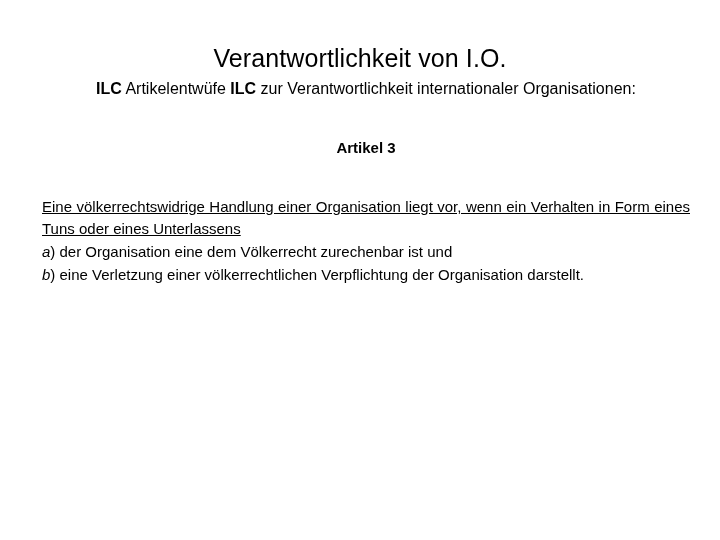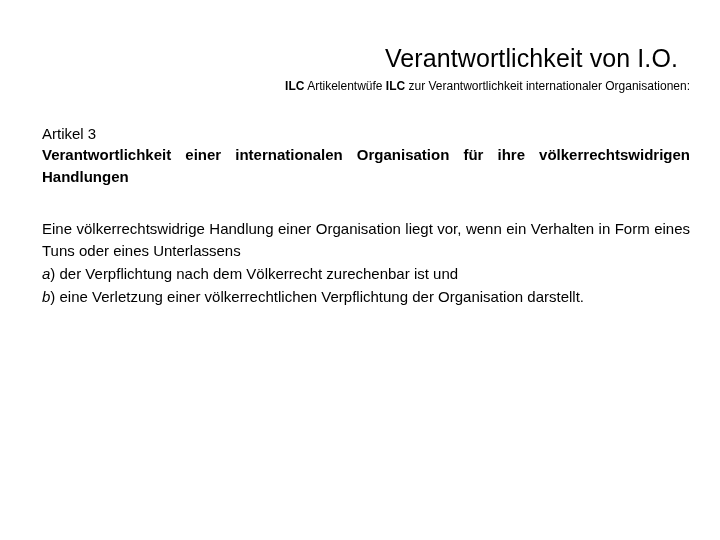--- a/index.html
+++ b/index.html
@@ -22,56 +22,56 @@
     height: 540px;
     box-sizing: border-box;
   }
 
   
   .slide-title {
     position: absolute;
     top: 27px;
     left: 42px;
     width: 636px;
-    text-align: right;
+    text-align: center;
     font-size: 25px;
     font-weight: 400;
     line-height: 1.18;
     letter-spacing: 0.1px;
     white-space: nowrap;
   }
 
   
   .body-region {
     position: absolute;
     top: 78px;
     left: 42px;
     width: 648px;
   }
 
   .subtitle {
-    font-size: 12px;
+    font-size: 16px;
     line-height: 1.35;
     font-weight: 400;
     margin: 0 0 0 0;
-    text-align: right;
+    text-align: center;
   }
   .subtitle b {
     font-weight: 700;
   }
 
   .gap-after-subtitle { height: 29px; }
   .gap-between-articles { height: 30px; }
 
   .article-heading {
     font-size: 15px;
-    font-weight: 400;
+    font-weight: 700;
     line-height: 1.42;
-    margin: 0;
-    text-align: left;
+    margin: 8px;
+    text-align: center;
   }
 
   .article-rubric {
     font-size: 15px;
     font-weight: 700;
     line-height: 1.45;
     margin: 0;
     text-align: justify;
     text-align-last: left;
   }
@@ -92,44 +92,44 @@
     margin: 0;
     text-align: justify;
     text-align-last: left;
   }
   .list-line .marker {
     font-style: italic;
   }
 
   .art4-block .article-text {
     line-height: 1.50;
+    text-decoration: underline;
   }
 </style>
 </head>
 <body>
 
 <div class="slide">
 
   <h1 class="slide-title">Verantwortlichkeit von I.O.</h1>
 
   <div class="body-region">
 
     <p class="subtitle"><b>ILC</b><span> Artikelentwüfe </span><b>ILC</b><span> zur Verantwortlichkeit internationaler Organisationen:</span></p>
 
     <div class="gap-after-subtitle"></div>
 
     <div class="art3-block">
       <p class="article-heading">Artikel 3</p>
-      <p class="article-rubric">Verantwortlichkeit einer internationalen Organisation für ihre völkerrechtswidrigen Handlungen</p>
     </div>
 
     <div class="gap-between-articles"></div>
 
     <div class="art4-block">
       <p class="article-text">Eine völkerrechtswidrige Handlung einer Organisation liegt vor, wenn ein Verhalten in Form eines Tuns oder eines Unterlassens</p>
 
-      <p class="list-line"><span class="marker">a</span><span>)</span><span> der Verpflichtung nach dem Völkerrecht zurechenbar ist und</span></p>
+      <p class="list-line"><span class="marker">a</span><span>)</span><span> der Organisation eine dem Völkerrecht zurechenbar ist und</span></p>
 
       <p class="list-line"><span class="marker">b</span><span>)</span><span> eine Verletzung einer völkerrechtlichen Verpflichtung der Organisation darstellt.</span></p>
     </div>
 
   </div>
 </div>
 
 </body></html>

